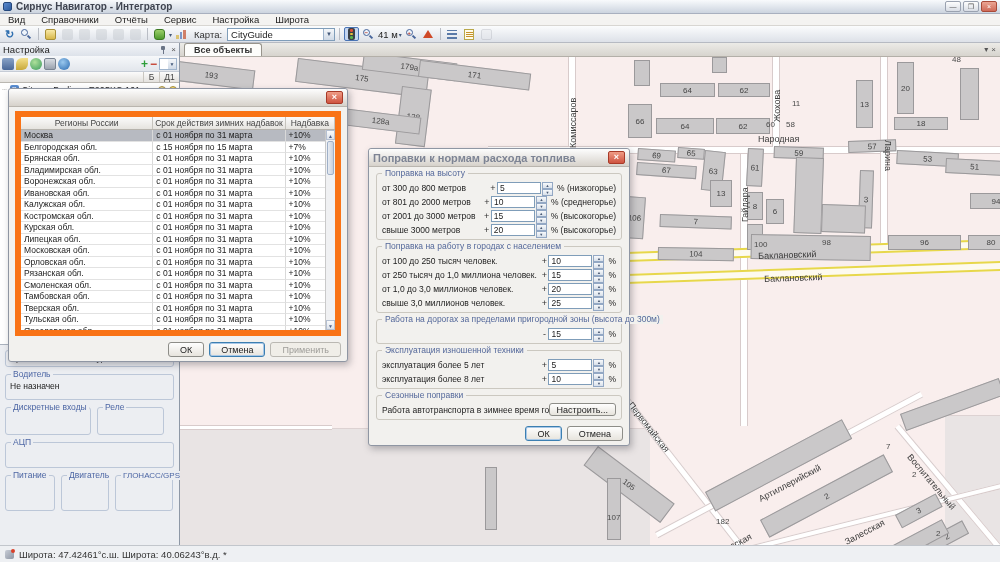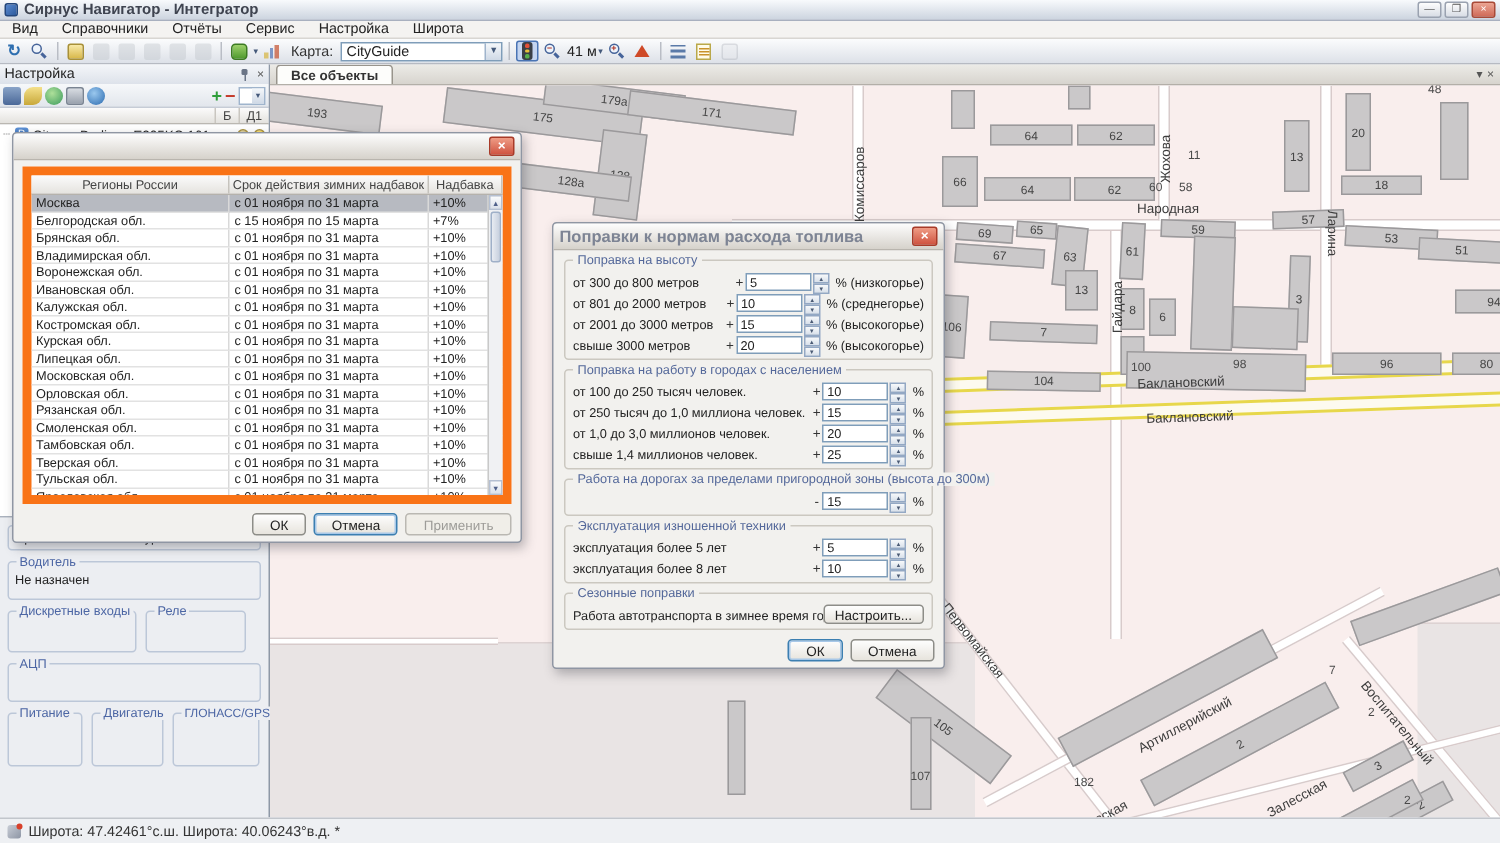--- a/index.html
+++ b/index.html
@@ -599,21 +599,21 @@
           <div class="rl">от 1,0 до 3,0 миллионов человек.</div>
           <div class="sg">+</div>
           <div class="inp">20</div>
           <div class="spin">
             <div class="sb">▲</div>
             <div class="sb">▼</div>
           </div>
           <div class="sf">%</div>
         </div>
         <div class="frow">
-          <div class="rl">свыше  1,4 миллионов человек.</div>
+          <div class="rl">свыше  3,0 миллионов человек.</div>
           <div class="sg">+</div>
           <div class="inp">25</div>
           <div class="spin">
             <div class="sb">▲</div>
             <div class="sb">▼</div>
           </div>
           <div class="sf">%</div>
         </div>
       </div>
       <div class="grp">

